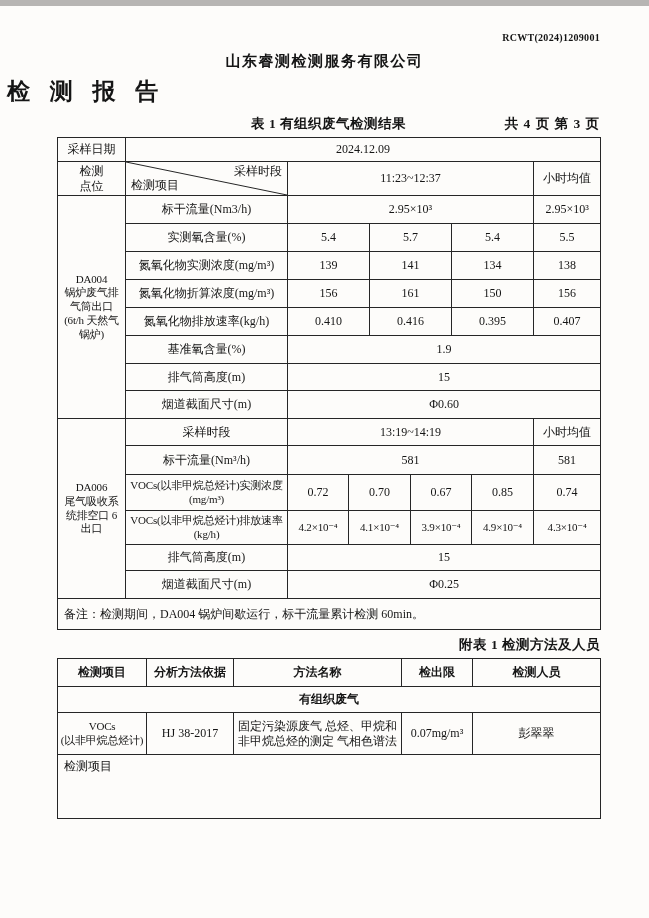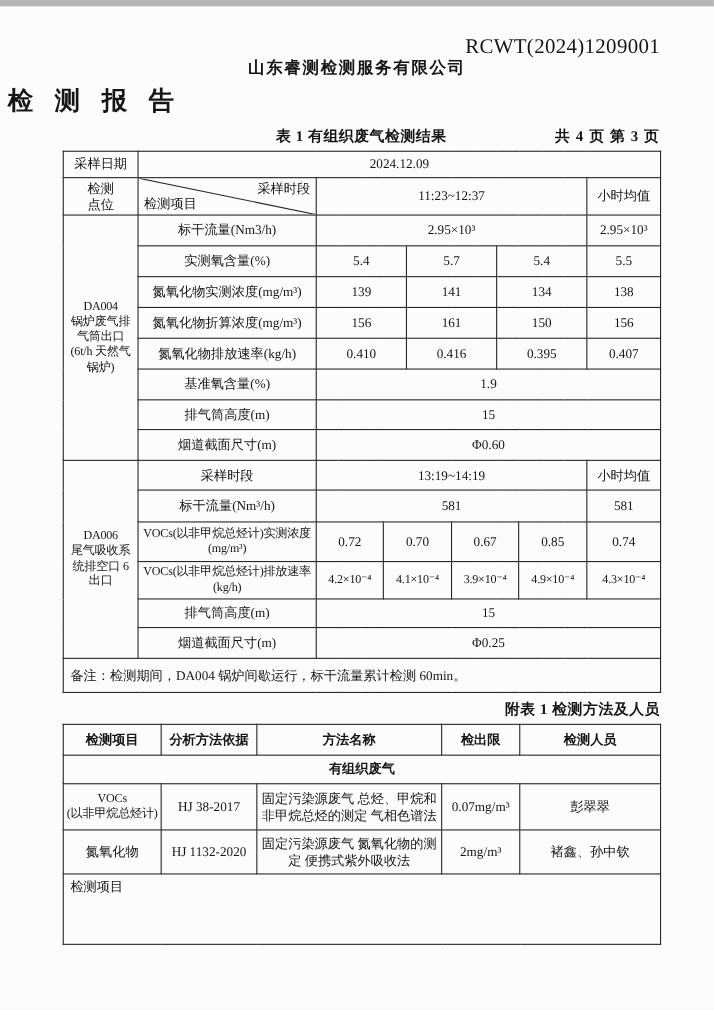--- a/index.html
+++ b/index.html
@@ -11,21 +11,21 @@
     position:relative;
     overflow:hidden;
   }
   .scan-edge{position:absolute;top:0;left:0;width:649px;height:6px;background:#b7b5b3;}
   .page{
     position:absolute;top:6px;left:0;width:649px;height:912px;
     background:#fdfcfa;
   }
   .report-no{
     position:absolute;top:26px;left:57px;width:543px;
-    text-align:right;font-size:19px;font-weight:400;letter-spacing:.3px;
+    text-align:right;font-size:10px;font-weight:700;letter-spacing:.3px;
   }
   .company{
     position:absolute;top:46px;left:0;width:100%;
     text-align:center;font-size:15px;font-weight:700;letter-spacing:1.5px;
   }
   .doc-title{
     position:absolute;top:70px;left:0;width:100%;
     text-align:left;font-size:23px;font-weight:700;letter-spacing:7px;text-indent:7px;
   }
   .caption-row{position:absolute;top:109px;left:57px;width:543px;height:20px;}
@@ -230,26 +230,19 @@
       <td colspan="5">有组织废气</td>
     </tr>
     <tr style="height:42px">
       <td class="pre small">VOCs
 (以非甲烷总烃计)</td>
       <td>HJ 38-2017</td>
       <td>固定污染源废气 总烃、甲烷和非甲烷总烃的测定 气相色谱法</td>
       <td>0.07mg/m³</td>
       <td>彭翠翠</td>
     </tr>
-    <tr style="height:40px">
-      <td>氮氧化物</td>
-      <td>HJ 1132-2020</td>
-      <td>固定污染源废气 氮氧化物的测定 便携式紫外吸收法</td>
-      <td>2mg/m³</td>
-      <td>褚鑫、孙中钦</td>
-    </tr>
     <tr style="height:64px">
       <td colspan="5" class="topleft">检测项目</td>
     </tr>
   </tbody>
     </table>
 
 </div>
 
 </body></html>

